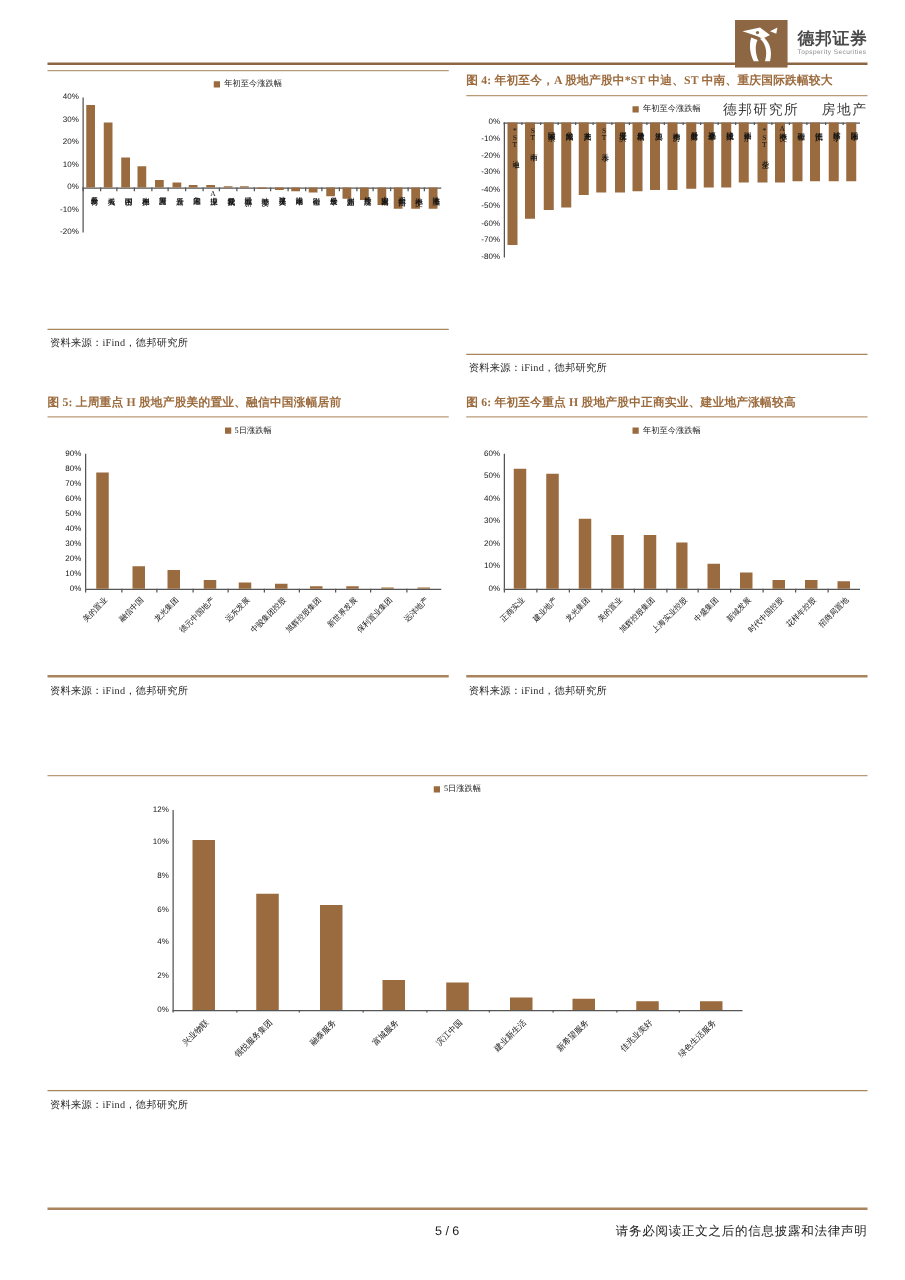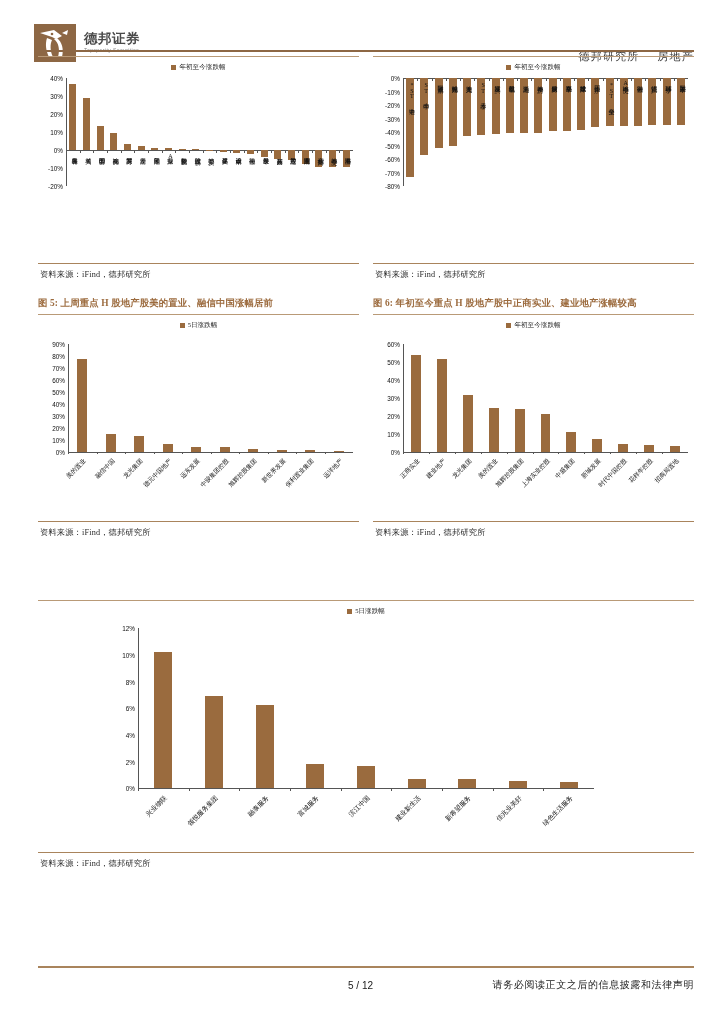--- a/index.html
+++ b/index.html
@@ -8,22 +8,22 @@
     background: #ffffff;
     font-family: "Liberation Serif", "DejaVu Serif", serif;
     color: #1a1a1a;
     position: relative;
     overflow: hidden;
   }
 
   
   .page-header {
     position: absolute; top: 0; left: 0; right: 0; height: 58px;
-    padding: 28px 30px 0 34px;
-    display: flex; align-items: center; justify-content: space-between;
+    padding: 16px 30px 0 34px;
+    display: flex; align-items: flex-end; justify-content: space-between; flex-direction: column;
   }
   .brand { display: flex; align-items: center; gap: 8px; }
   .brand-mark {
     width: 42px; height: 38px; background: #8d6744;
     position: relative; overflow: hidden;
   }
   .brand-mark svg { position: absolute; inset: 0; }
   .brand-text { line-height: 1.05; }
   .brand-cn {
     font-family: "Liberation Sans", sans-serif;
@@ -234,20 +234,21 @@
               <div class="xlab vert" style="left: 291.3px; font-size: 6px;">中交地产</div>
               <div class="xlab vert" style="left: 304.967px; font-size: 6px;">上海临港</div>
             </div>
           </div>
         <div class="fig-source-rule"></div>
         <div class="fig-source">资料来源：iFind，德邦研究所</div>
       </div>
     </div>
 
     <div class="fig-col">
+      <div class="fig-title">图 4: 年初至今，A 股地产股中*ST 中迪、ST 中南、重庆国际跌幅较大</div>
       <div class="fig-title-rule"></div>
       <div class="fig-body">
         <div class="legend">
           <span class="legend-swatch"></span>
           <span>年初至今涨跌幅</span>
         </div>
         <div class="plot" id="plot-fig4" style="height:185px">
             <div class="ylabels" style="width: 30px;">
               <div class="ylabel" style="top: 4px;">0%</div>
               <div class="ylabel" style="top: 17.5px;">-10%</div>
@@ -507,15 +508,15 @@
         <div class="fig-source-rule"></div>
         <div class="fig-source">资料来源：iFind，德邦研究所</div>
       </div>
     </div>
   </div>
 
 </div>
 
 <div class="footer-rule"></div>
 <div class="footer">
-  <div class="footer-page">5 / 12</div>
+  <div class="footer-page">5 / 6</div>
   <div class="footer-note">请务必阅读正文之后的信息披露和法律声明</div>
 </div>
 
 </body></html>

